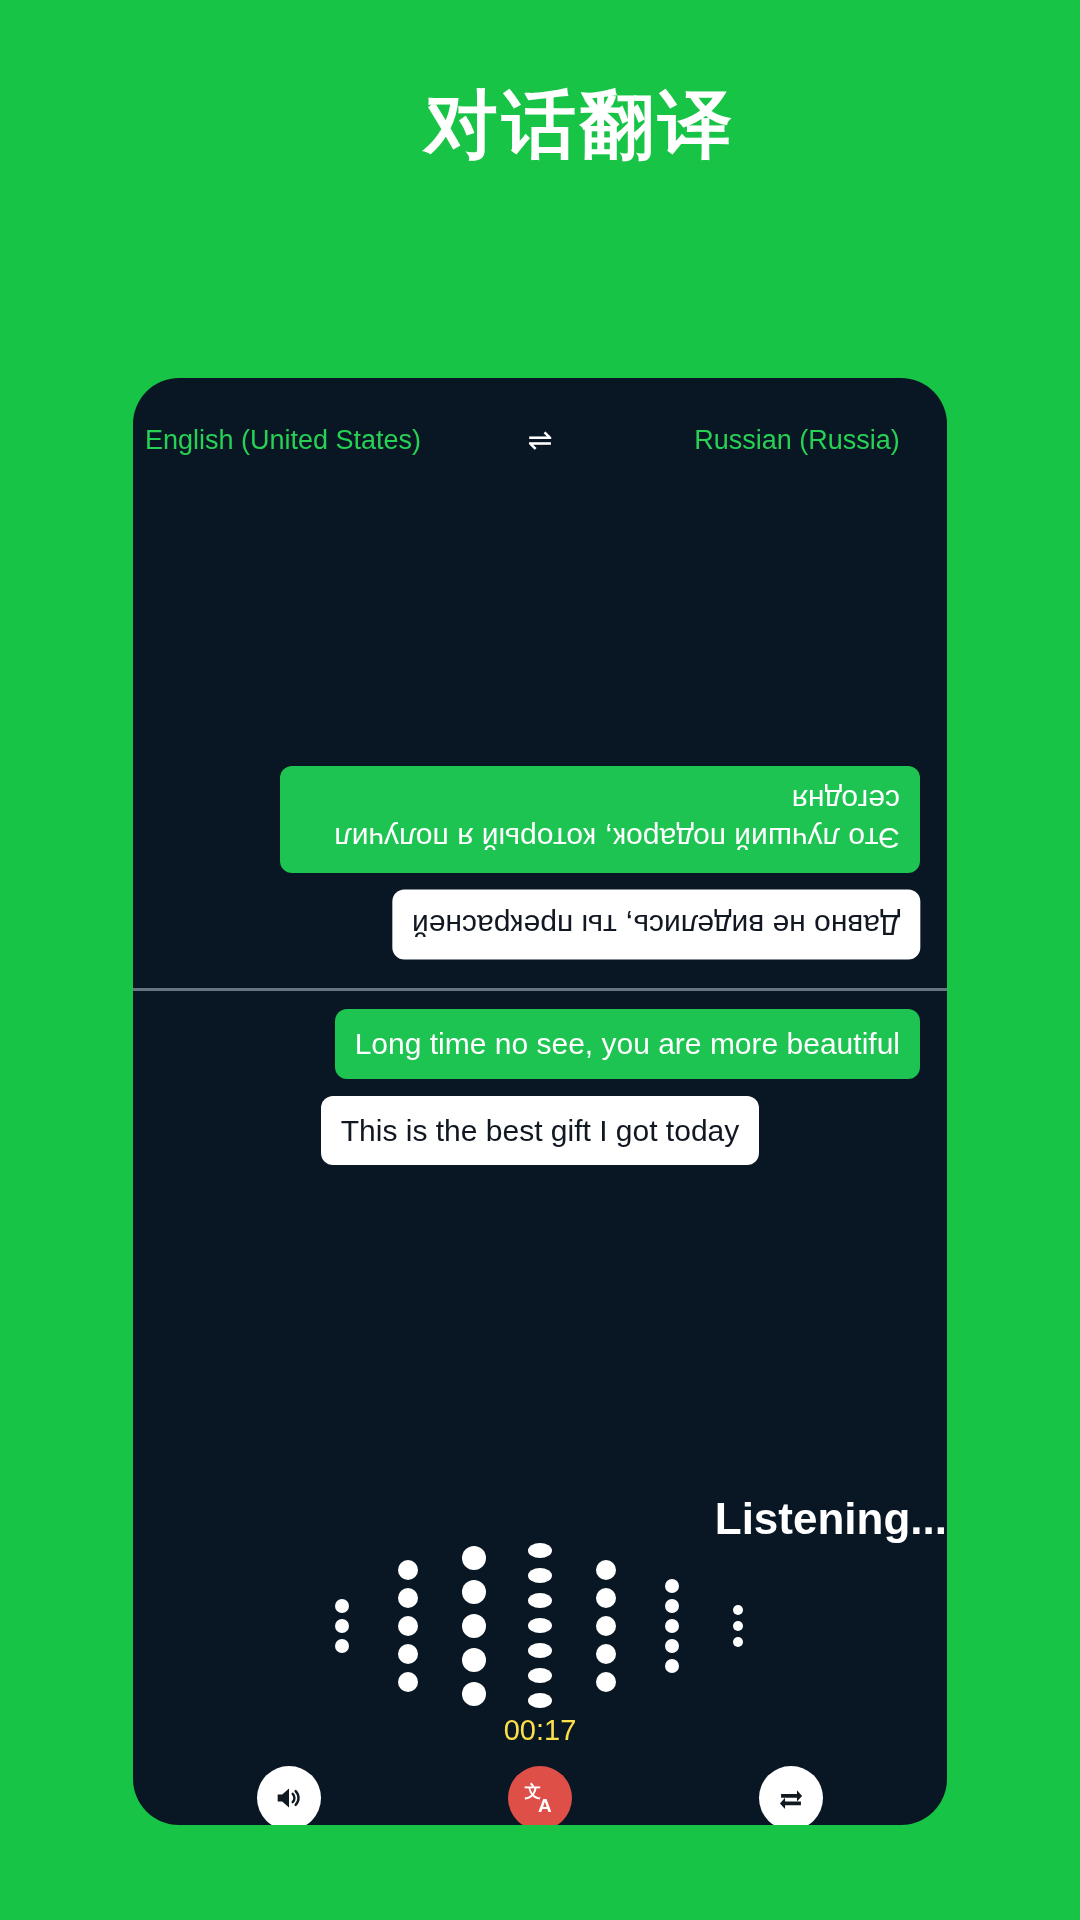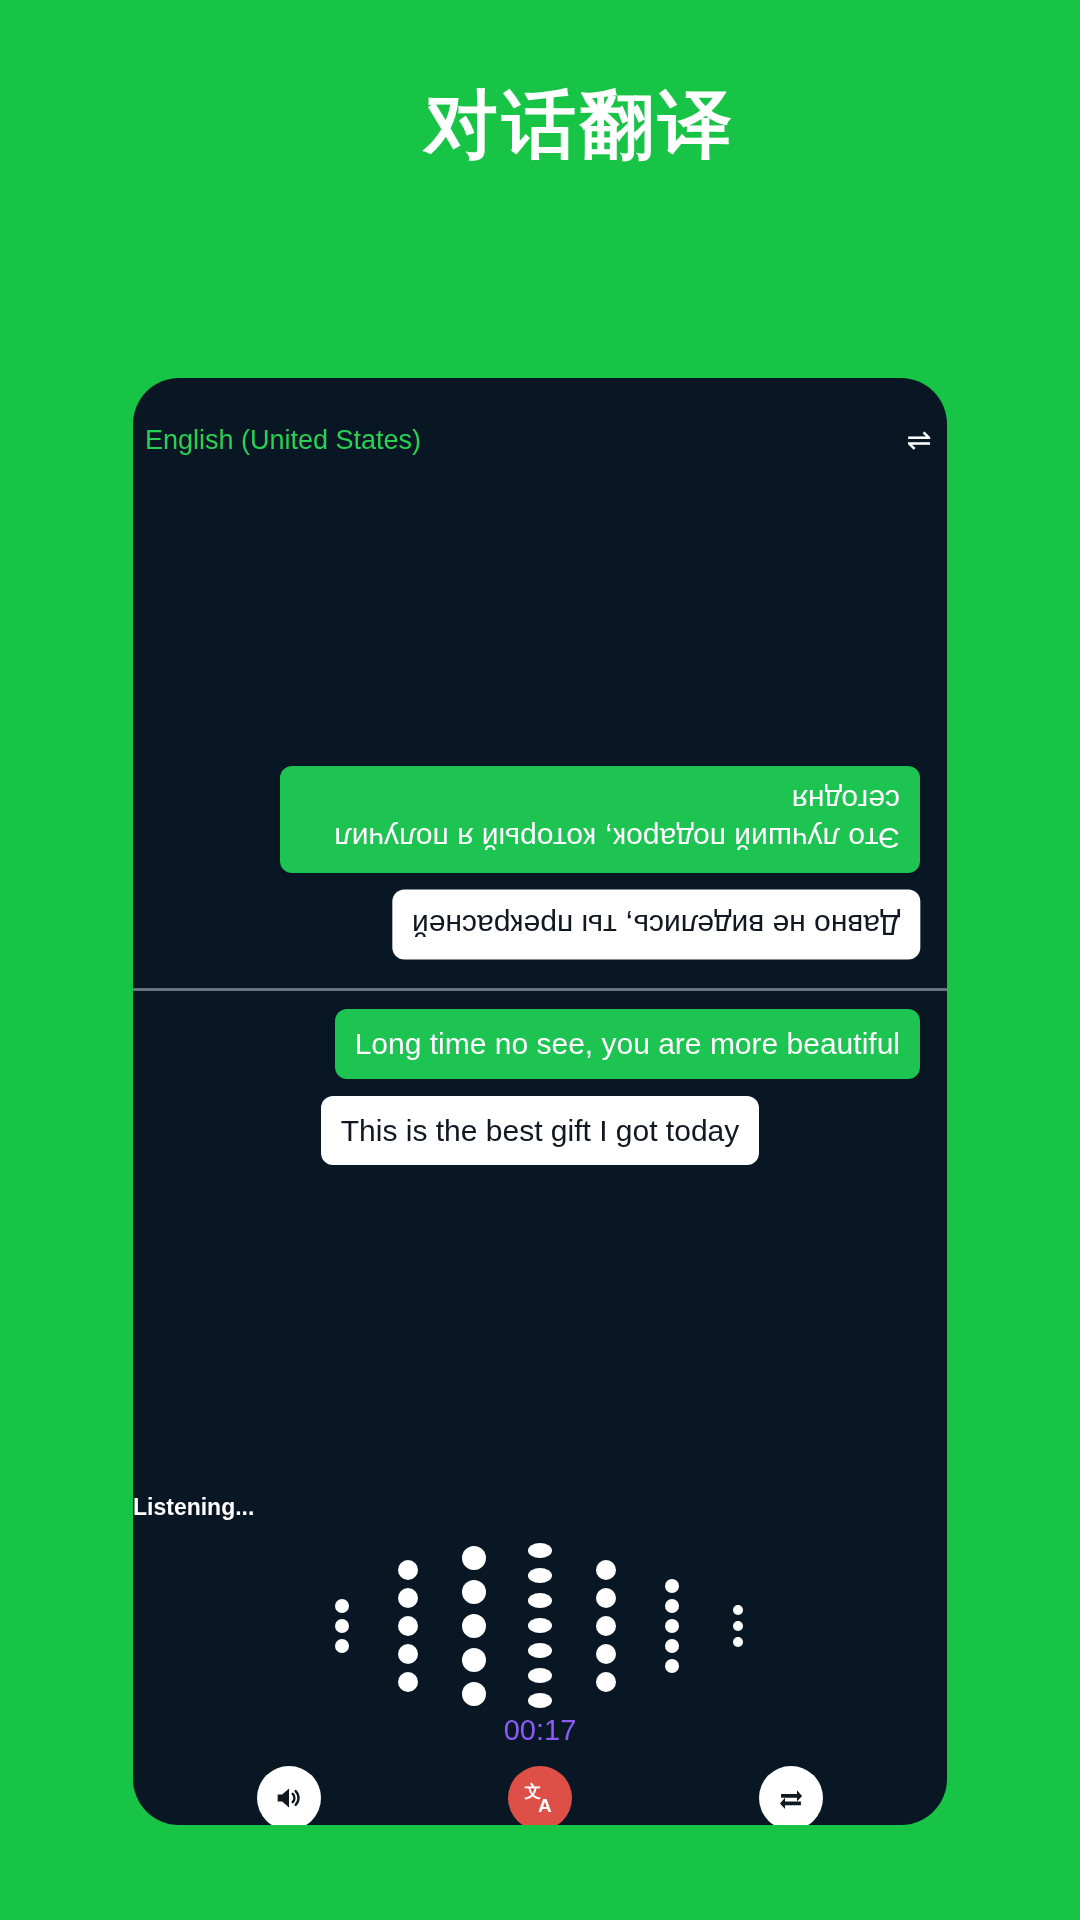--- a/index.html
+++ b/index.html
@@ -129,23 +129,23 @@
     left: 0;
     width: 814px;
   }
 
   
   #listening-label {
     position: absolute;
     top: 1116px;
     left: 0;
     width: 814px;
-    text-align: left;
+    text-align: right;
     color: #ffffff;
-    font-size: 23px;
+    font-size: 44px;
     font-weight: bold;
   }
 
   #waveform {
     position: absolute;
     top: 1160px;
     left: 0;
     width: 814px;
     height: 175px;
     display: flex;
@@ -165,21 +165,21 @@
     background: #ffffff;
     border-radius: 50%;
   }
 
   #timer {
     position: absolute;
     top: 1336px;
     left: 0;
     width: 814px;
     text-align: center;
-    color: #8b5cf6;
+    color: #fde047;
     font-size: 29px;
   }
 
   
   #action-bar {
     position: absolute;
     top: 1388px;
     left: 0;
     width: 814px;
     height: 140px;
@@ -209,20 +209,21 @@
 </head>
 <body>
 
 <div id="page-title">对话翻译</div>
 
 <div id="phone-card">
 
   <div id="language-bar">
     <div id="lang-source" class="lang-label">English (United States)</div>
     <div id="swap-icon">⇌</div>
+    <div id="lang-target" class="lang-label">Russian (Russia)</div>
   </div>
 
   <div id="pane-top">
     <div id="top-bubbles">
       <div class="bubble-row right">
         <div class="bubble green flipped">Это лучший подарок, который я получил сегодня</div>
       </div>
       <div class="bubble-row right">
         <div class="bubble white flipped">Давно не виделись, ты прекрасней</div>
       </div>

